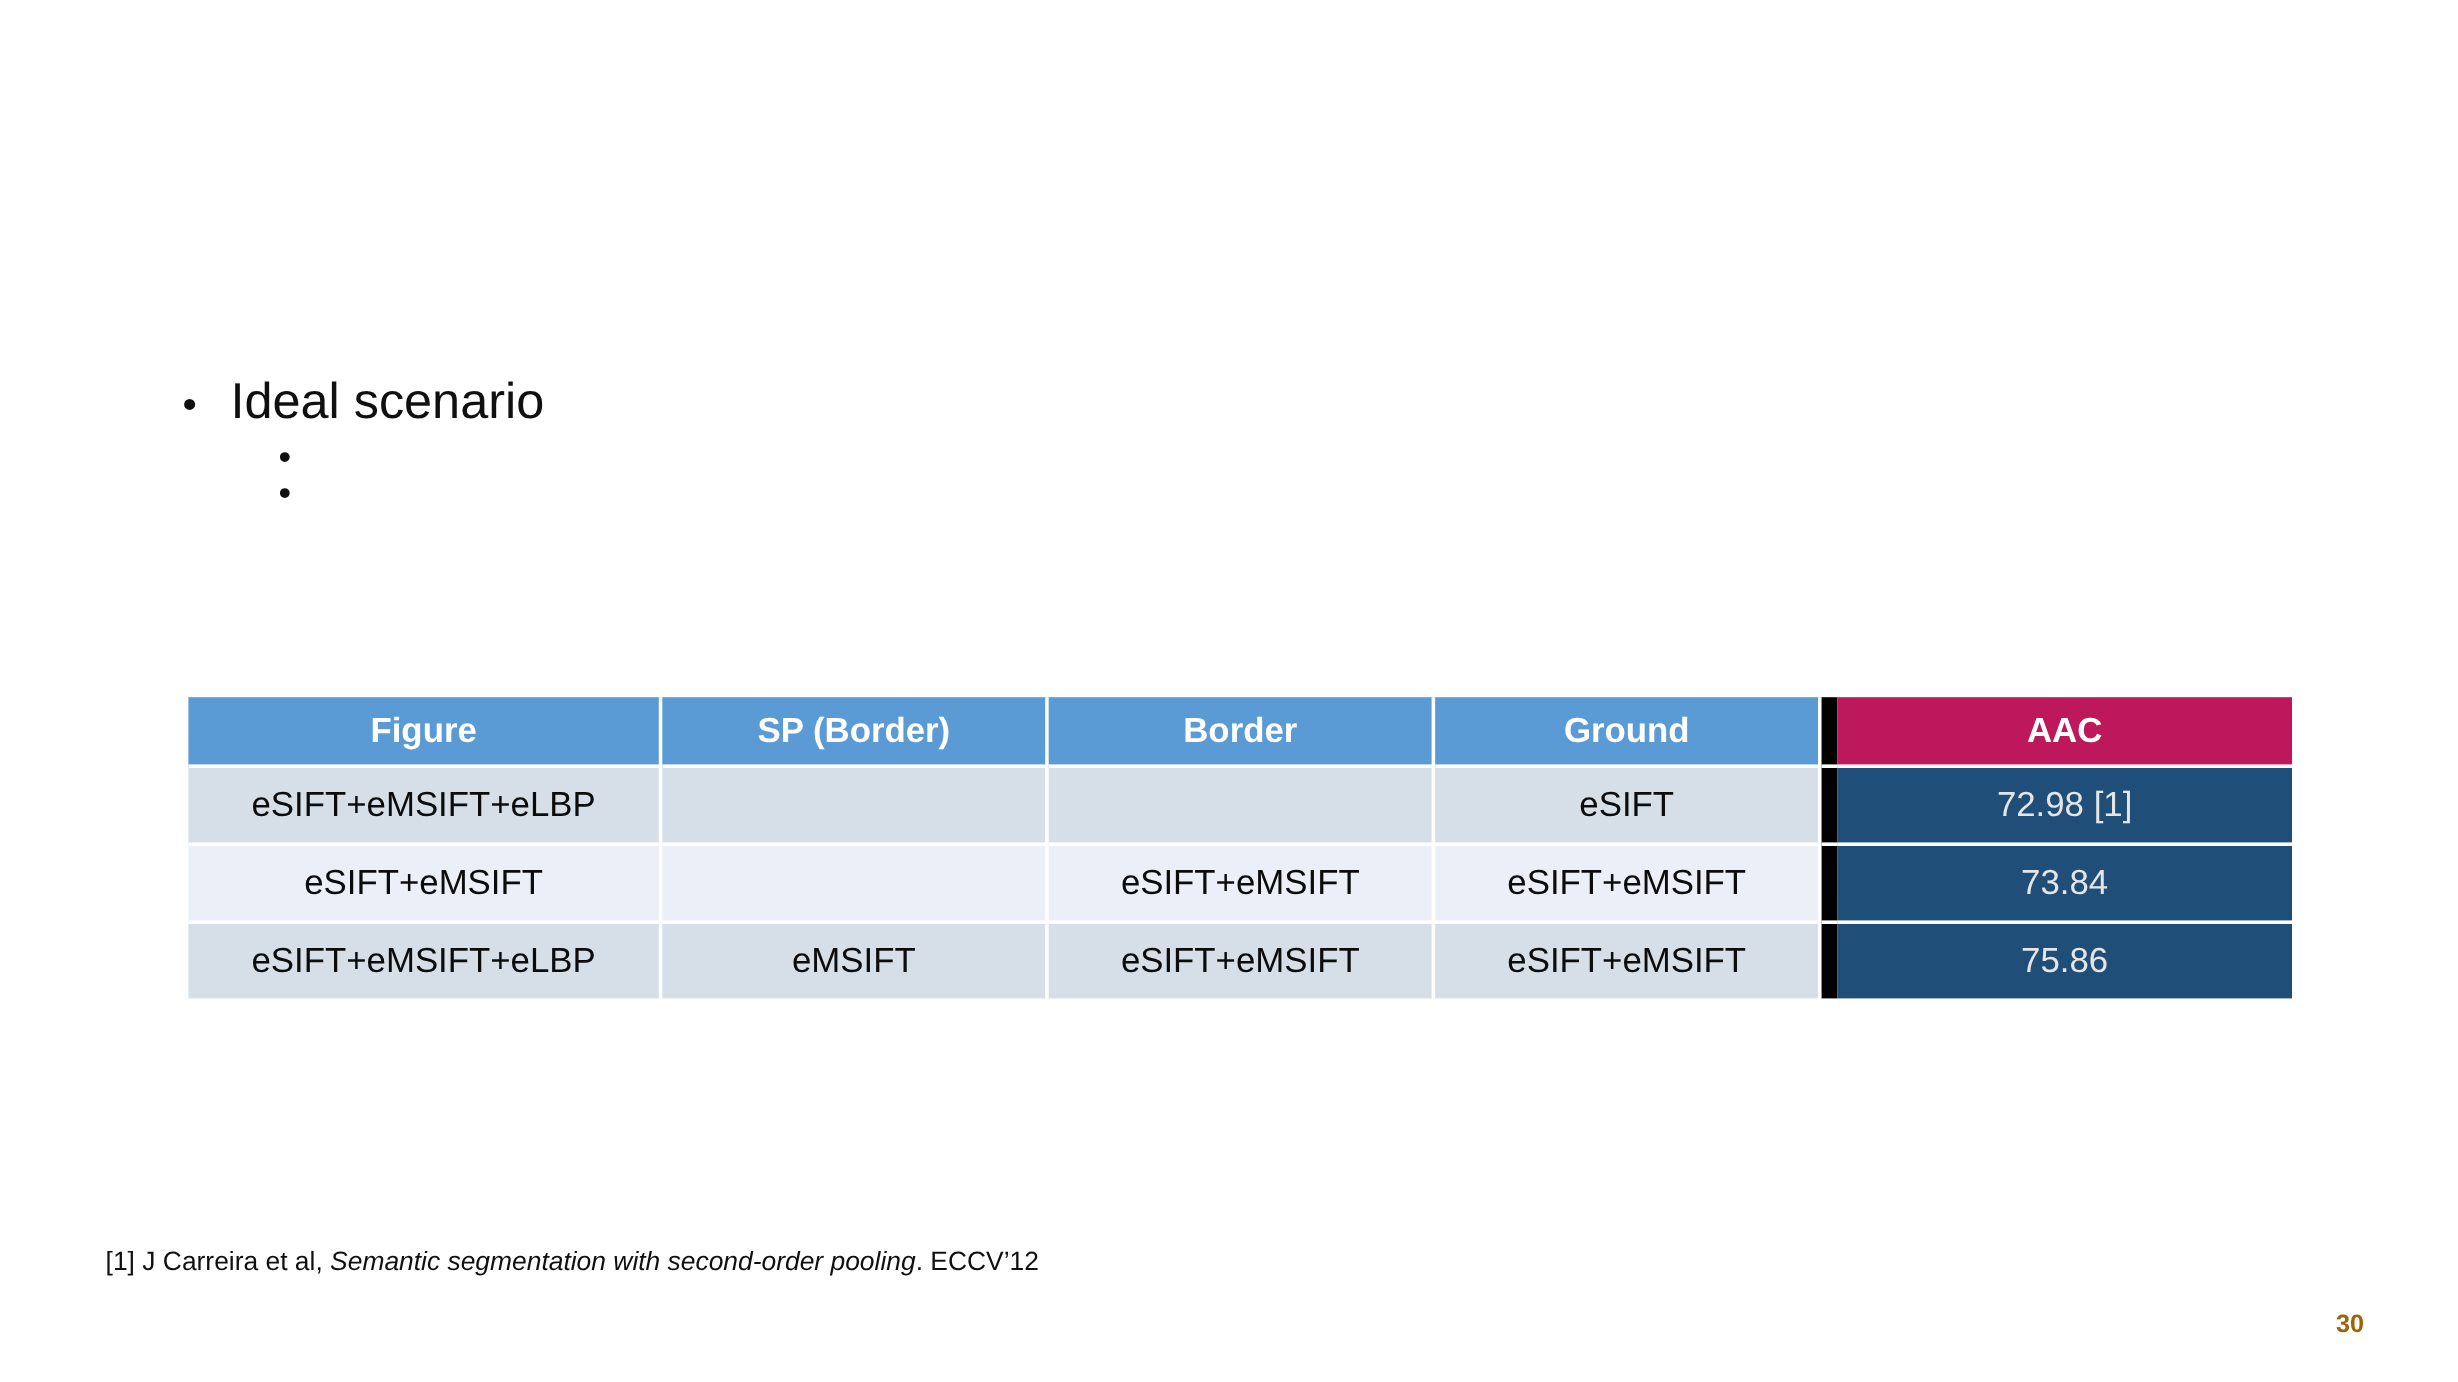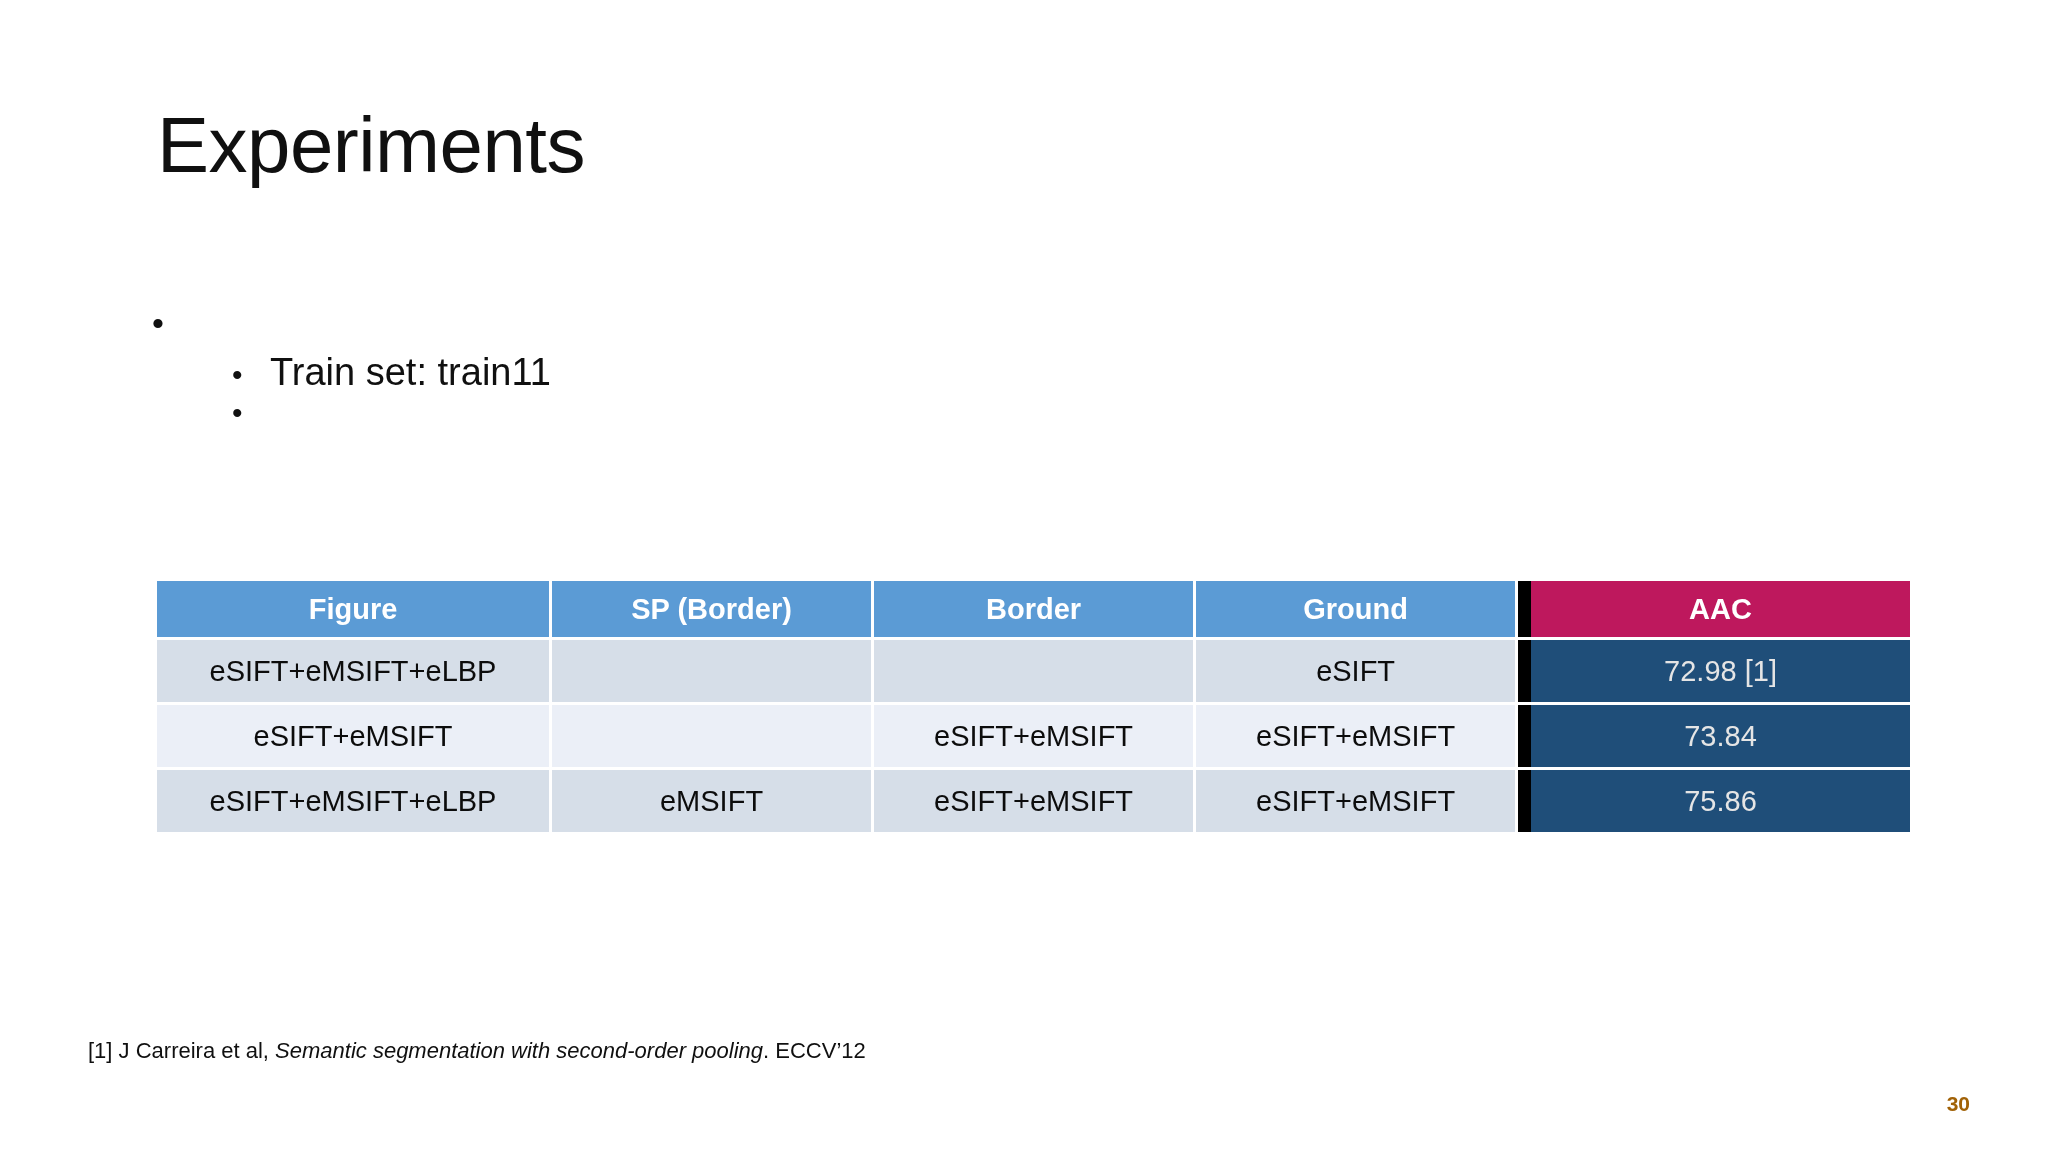--- a/index.html
+++ b/index.html
@@ -159,31 +159,30 @@
     font-size: 21px;
     font-weight: 700;
     color: #a16207;
   }
 </style>
 </head>
 <body>
 
 <div class="slide">
 
-  <div class="slide-title">Experiments</div>
 
   <div class="bullet-list">
 
     <div class="bullet-l1">
       <span class="bullet-dot">•</span>
+      <span>Ideal scenario</span>
     </div>
 
     <div class="bullet-l2">
       <span class="bullet-dot">•</span>
-      <span>Train set: train11</span>
     </div>
 
     <div class="bullet-l2">
       <span class="bullet-dot">•</span>
     </div>
 
   </div>
 
   <table class="result-table">
     <colgroup>

